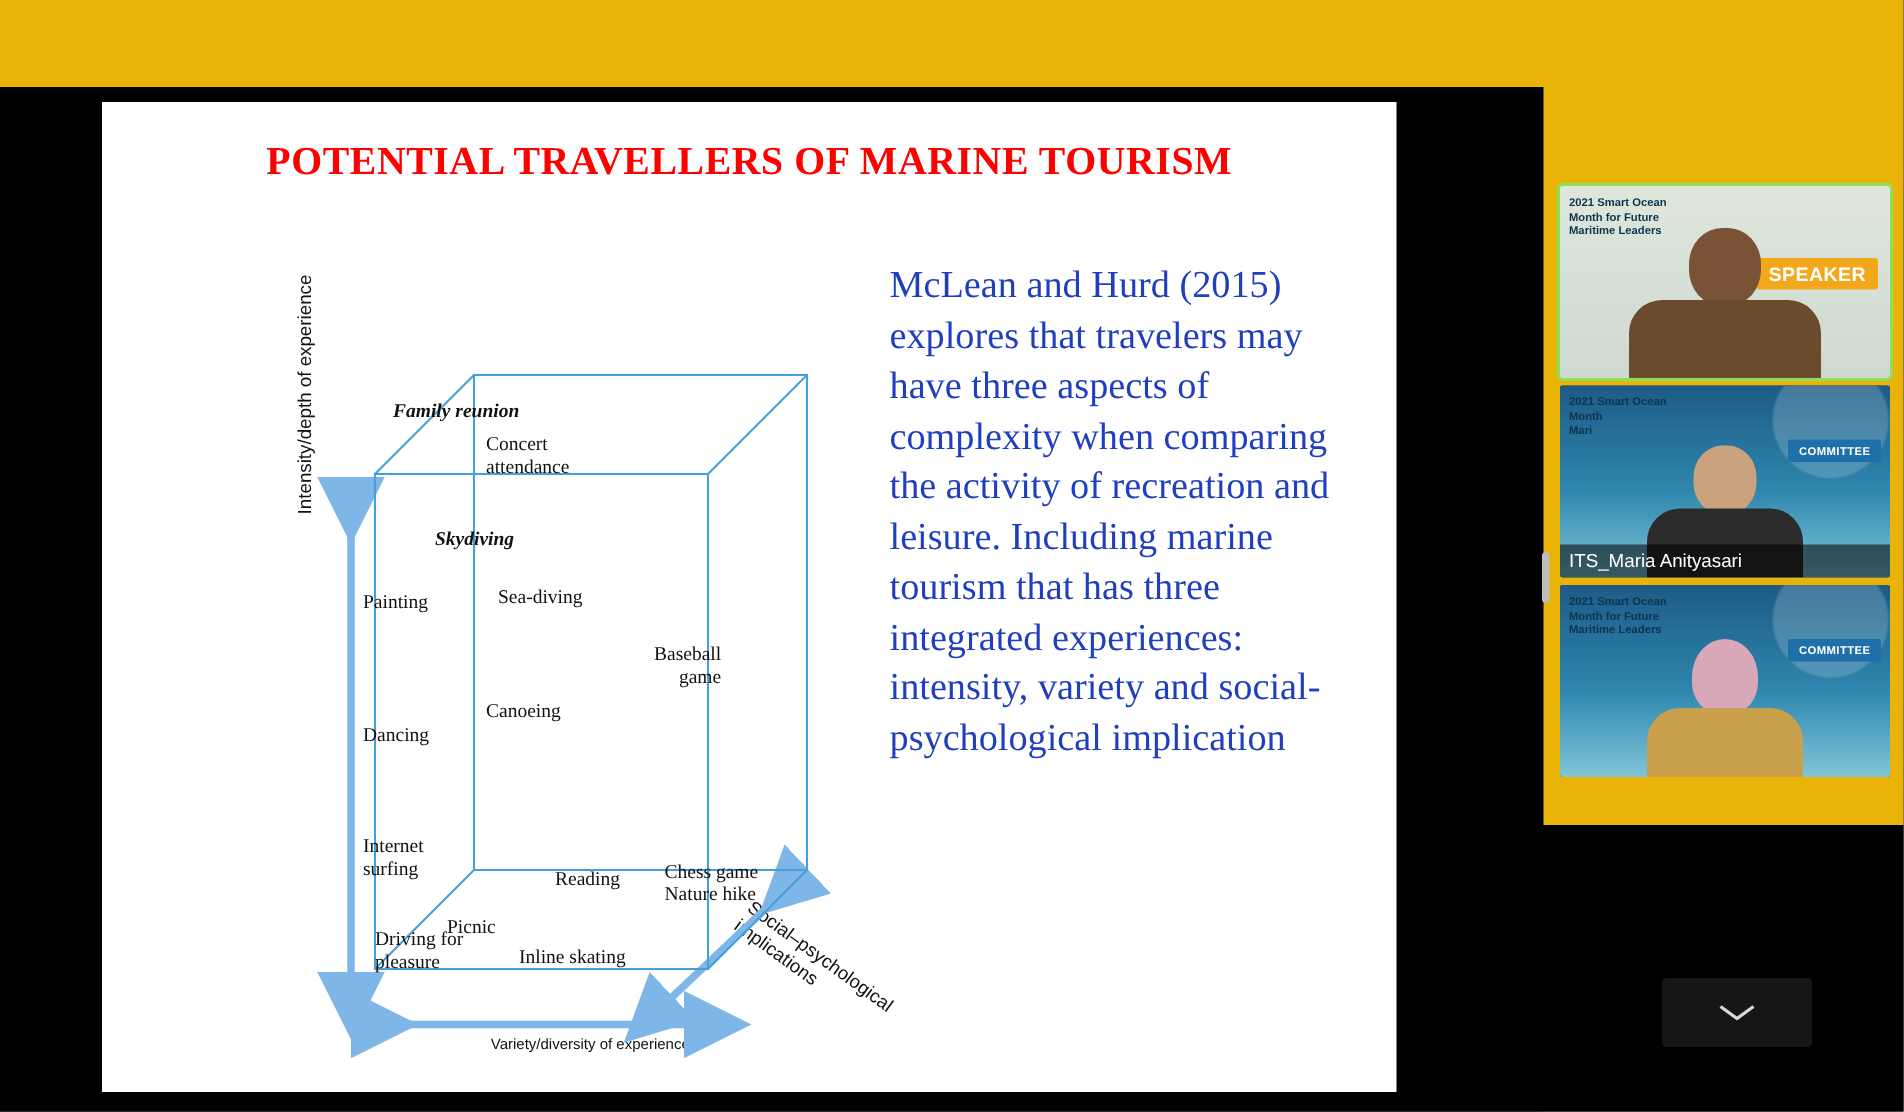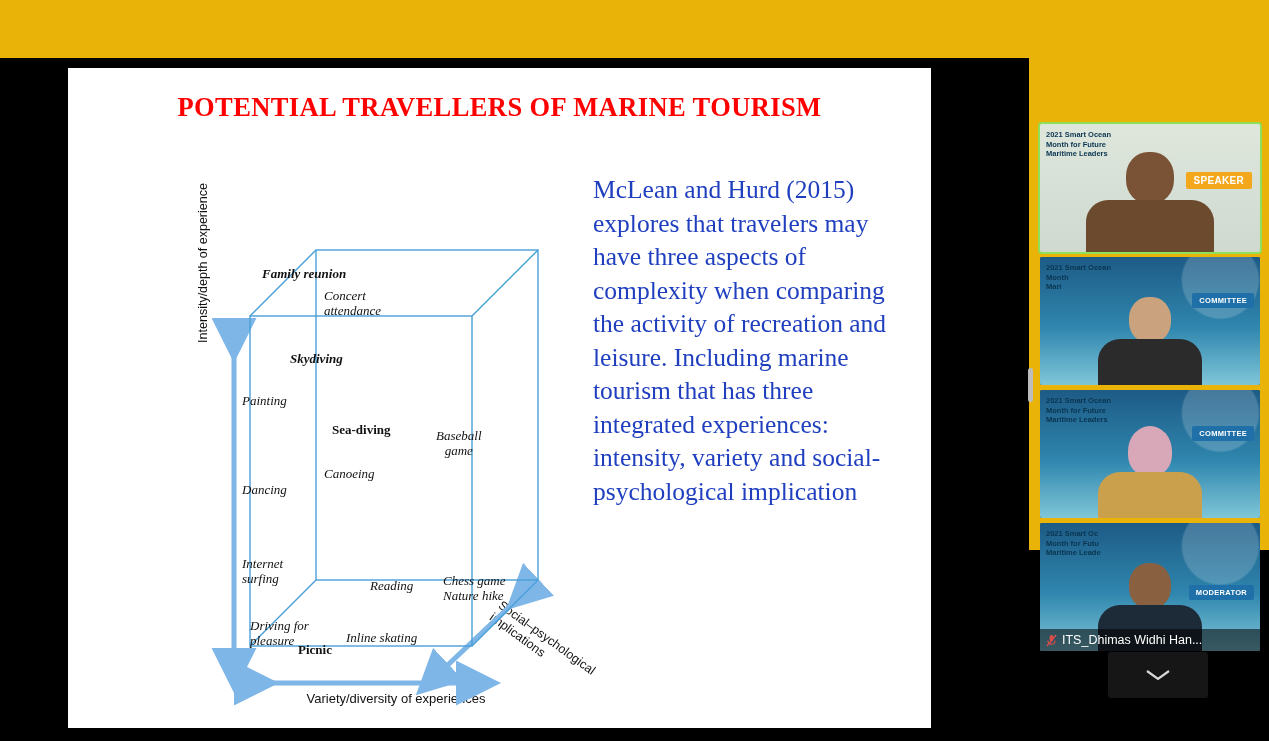--- a/index.html
+++ b/index.html
@@ -28,32 +28,32 @@
   .fig-cap{
     position:absolute;left:14px;top:588px;width:780px;
     font-size:11.5px;color:#222;font-family:"Liberation Sans",sans-serif;
   }
 
   .cube{position:absolute;left:92px;top:60px;width:330px;height:440px;}
   .cube svg{position:absolute;left:0;top:0;}
 
   .lbl{position:absolute;font-family:"Liberation Serif",serif;font-size:13px;color:#111;line-height:15px;}
   .lbl.b{font-weight:bold;font-style:italic;}
-  .lbl.it{font-style:italic;}
-  .lbl.bb{font-weight:bold;margin-top:32px;}
+  .lbl.it{}
+  .lbl.bb{font-weight:normal;}
 
   .axis-y-label{
     position:absolute;left:50px;top:185px;width:200px;
     transform:rotate(-90deg);transform-origin:left top;
     font-size:12.5px;color:#111;font-family:"Liberation Sans",sans-serif;
     text-align:center;
   }
   .axis-x-label{
     position:absolute;left:120px;top:513px;width:260px;text-align:center;
-    font-size:13px;color:#111;font-family:"Liberation Sans",sans-serif;
+    font-size:10px;color:#111;font-family:"Liberation Sans",sans-serif;
   }
   .axis-d-label{
     position:absolute;left:358px;top:420px;width:150px;
     transform:rotate(36deg);transform-origin:left top;
     font-size:12.5px;color:#111;font-family:"Liberation Sans",sans-serif;
     line-height:15px;
   }
 
   
   .video-strip{position:absolute;left:1040px;top:124px;width:222px;height:580px;}
@@ -64,21 +64,21 @@
   .tile.t3{top:399px;}
   .tile.active{outline:3px solid #8ee05a;outline-offset:-1px;}
 
   .tile-bg{position:absolute;inset:0;background:
      radial-gradient(circle at 82% 18%, rgba(255,255,255,.18) 0 18%, transparent 19%),
      linear-gradient(180deg,#1d5b86 0%,#2f86ae 55%,#7fc6d8 100%);}
   .tile.t0 .tile-bg{background:linear-gradient(180deg,#dfe7dd 0%,#cfd9cf 100%);}
   .tile-head{position:absolute;left:6px;top:6px;font-size:7.5px;line-height:9.5px;font-weight:bold;color:#0a3550;}
   .tile.t0 .tile-head{color:#0a3550;}
   .badge{position:absolute;right:6px;font-size:7.5px;font-weight:bold;color:#fff;background:#1f6fa8;padding:3px 7px;border-radius:2px;letter-spacing:.3px;}
-  .badge.speaker{background:#f3a81c;color:#fff;top:48px;right:8px;font-size:10px;padding:3px 8px;}
+  .badge.speaker{background:#f3a81c;color:#fff;top:48px;right:8px;font-size:13px;padding:3px 8px;}
   .badge.committee{top:36px;}
   .badge.moderator{top:62px;}
   .person{position:absolute;bottom:0;left:50%;transform:translateX(-50%);}
   .head{width:42px;height:46px;border-radius:46%;background:#6b4a33;margin:0 auto;}
   .body{width:104px;height:46px;border-radius:22px 22px 0 0;background:#5b4a3c;margin-top:-4px;}
   .t0 .head{background:#7a5336;width:48px;height:52px;}
   .t0 .body{background:#6b4a2d;width:128px;height:52px;}
   .t1 .head{background:#caa37e;}
   .t1 .body{background:#2b2b2b;}
   .t2 .head{background:#d8a8b8;width:44px;height:50px;border-radius:50% 50% 42% 42%;}
@@ -137,21 +137,21 @@
               <line x1="234" y1="408" x2="300" y2="342"></line>
             </g>
           </svg>
 
           <div class="lbl b" style="left:24px;top:28px">Family reunion</div>
           <div class="lbl it" style="left:86px;top:50px;white-space:pre-line">Concert
 attendance</div>
           <div class="lbl b" style="left:52px;top:113px">Skydiving</div>
           <div class="lbl bb" style="left:94px;top:152px">Sea-diving</div>
           <div class="lbl it" style="left:4px;top:155px">Painting</div>
-          <div class="lbl it" style="left:198px;top:190px;white-space:pre-line;text-align:center">Baseball
+          <div class="lbl it" style="left:198px;top:190px;white-space:pre-line;text-align:right">Baseball
 game</div>
           <div class="lbl it" style="left:4px;top:244px">Dancing</div>
           <div class="lbl it" style="left:86px;top:228px">Canoeing</div>
           <div class="lbl it" style="left:4px;top:318px;white-space:pre-line">Internet
 surfing</div>
           <div class="lbl it" style="left:132px;top:340px">Reading</div>
           <div class="lbl it" style="left:205px;top:335px">Chess game</div>
           <div class="lbl it" style="left:205px;top:350px" style2="">Nature
 hike</div>
           <div class="lbl bb" style="left:60px;top:372px">Picnic</div>
@@ -183,53 +183,37 @@
     <div class="tile t1">
       <div class="tile-bg"></div>
       <div class="tile-head" style="white-space:pre-line">2021 Smart Ocean
 Month
 Mari</div>
       <div class="badge committee">COMMITTEE</div>
       <div class="person">
           <div class="head"></div>
           <div class="body"></div>
         </div>
+      <div class="name-bar">
+        <span class="nm">ITS_Maria Anityasari</span>
+      </div>
     </div>
 
     <div class="tile t2">
       <div class="tile-bg"></div>
       <div class="tile-head" style="white-space:pre-line">2021 Smart Ocean
 Month for Future
 Maritime Leaders</div>
       <div class="badge committee">COMMITTEE</div>
       <div class="person">
           <div class="head"></div>
           <div class="body"></div>
         </div>
     </div>
 
-    <div class="tile t3">
-      <div class="tile-bg"></div>
-      <div class="tile-head" style="white-space:pre-line">2021 Smart Oc
-Month for Futu
-Maritime Leade</div>
-      <div class="badge moderator">MODERATOR</div>
-      <div class="person">
-          <div class="head"></div>
-          <div class="body"></div>
-        </div>
-      <div class="name-bar">
-        <svg class="mic" viewBox="0 0 12 14">
-          <rect x="4" y="1" width="4" height="7" rx="2" fill="#e04b4b"></rect>
-          <path d="M2 7a4 4 0 0 0 8 0" stroke="#e04b4b" stroke-width="1.3" fill="none"></path>
-          <line x1="1" y1="13" x2="11" y2="1" stroke="#e04b4b" stroke-width="1.4"></line>
-        </svg>
-        <span class="nm">ITS_Dhimas Widhi Han...</span>
-      </div>
-    </div>
   </div>
 
   <div class="scroll-down">
     <svg class="chev" viewBox="0 0 26 14">
       <path d="M2 3 L13 11 L24 3" fill="none" stroke="#d8d8d8" stroke-width="2.2"></path>
     </svg>
   </div>
 
 </div>
 

